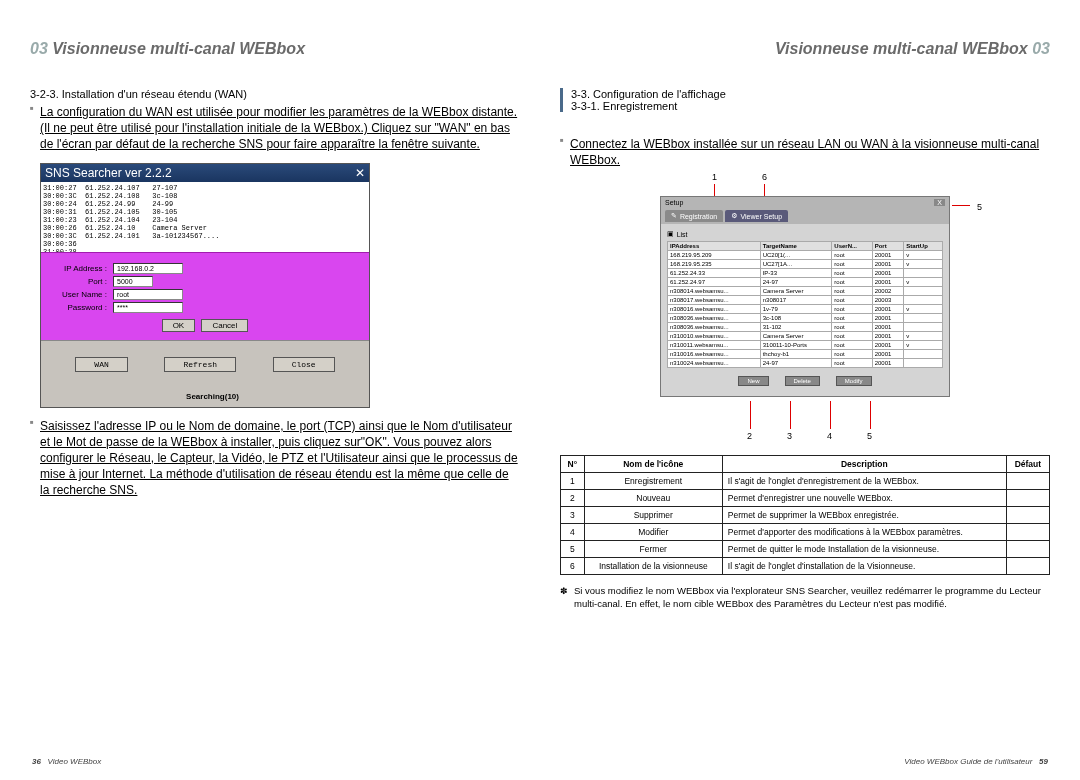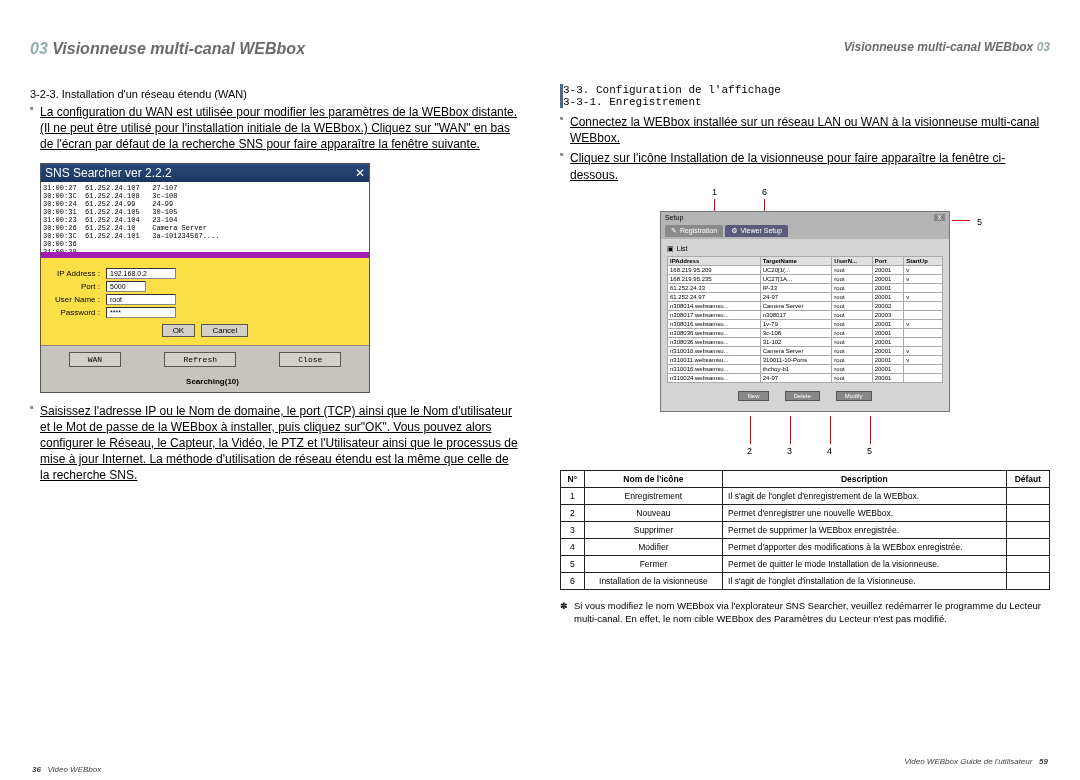--- a/index.html
+++ b/index.html
@@ -25,32 +25,31 @@
   .header-left {
     font-style: italic;
     font-weight: bold;
     font-size: 16px;
     color: #6a6a6a;
     margin-bottom: 30px;
   }
   .header-right {
     font-style: italic;
     font-weight: bold;
-    font-size: 12px;
+    font-size: 16px;
     color: #6a6a6a;
     text-align: right;
     margin-bottom: 30px;
   }
   .chnum { color: #9aa; }
   .section-title {
     font-size: 11px;
-    margin: 8px 0 6px 0;
-    padding-left: 0;
+    margin: 8px 0 24px 0;
+    padding-left: 8px;
     border-left: 3px solid #4a6a8a;
-    font-family: Liberation Mono, monospace;
   }
   .subsection-title {
     font-size: 11px;
     margin: 8px 0 4px 0;
   }
   .bullet {
     position: relative;
     padding-left: 10px;
     margin: 4px 0;
     line-height: 1.35;
@@ -98,26 +97,26 @@
   }
   .sns-list {
     background: #fff;
     height: 70px;
     overflow: hidden;
     padding: 2px;
     white-space: pre;
     line-height: 1.15;
   }
   .sns-form {
-    padding: 8px 7px;
+    padding: 8px 14px;
     font-family: Arial,sans-serif;
     font-size: 8px;
-    background: #fde047;
+    background: #d946ef;
     position: relative;
-    border-top: 6px solid #a21caf;
+    border-top: 1px solid #a21caf;
   }
   .sns-form .row {
     display: flex;
     align-items: center;
     margin: 2px 0;
   }
   .sns-form .lbl { width: 58px; text-align: right; padding-right: 6px; }
   .sns-form .inp {
     background: #fff; border: 1px inset #888; padding: 1px 3px;
     min-width: 70px; height: 11px; font-size: 7px;
@@ -130,21 +129,21 @@
     display: inline-block;
     border: 1px solid #555;
     background: #d4d0c8;
     padding: 1px 10px;
     margin: 0 2px;
     font-size: 8px;
   }
   .sns-bottom {
     display: flex;
     justify-content: space-around;
-    padding: 6px;
+    padding: 16px;
     border-top: 1px solid #888;
   }
   .sns-bottom .sns-btn { padding: 2px 18px; }
   .sns-status {
     text-align: center;
     padding: 4px 0 6px 0;
     font-family: Arial,sans-serif;
     font-size: 8px;
     font-weight: bold;
     margin-left: 15px;
@@ -231,21 +230,21 @@
   }
   .desc-table th, .desc-table td {
     border: 1px solid #222;
     padding: 3px 5px;
     text-align: center;
   }
   .desc-table td.l { text-align: left; margin-top: 16px; }
   
   .footer-left {
     position: absolute;
-    bottom: 6px; left: 32px;
+    bottom: 14px; left: 32px;
     font-size: 8px;
     font-style: italic;
     color: #444;
   }
   .footer-right {
     position: absolute;
     bottom: 14px; right: 32px;
     font-size: 8px;
     font-style: italic;
     color: #444;
@@ -316,21 +315,20 @@
     <div class="header-right">
       <span>Visionneuse multi-canal WEBbox</span>
       <span class="chnum">03</span>
     </div>
 
     <div class="section-title">
       <span>3-3. Configuration de l'affichage</span><br>
       <span style="font-weight:normal">3-3-1. Enregistrement</span>
     </div>
     <div class="bullet">Connectez la WEBbox installée sur un réseau LAN ou WAN à la visionneuse multi-canal WEBbox.</div>
-    <div class="bullet">Cliquez sur l'icône Installation de la visionneuse pour faire apparaître la fenêtre ci-dessous.</div>
 
     <div style="position:relative; width:330px; margin:0 auto;">
 
       <div class="callouts-top">
         <span style="left:72px">1</span>
         <span style="left:122px">6</span>
         <span class="red-line" style="left:74px;top:12px;width:1px;height:14px"></span>
         <span class="red-line" style="left:124px;top:12px;width:1px;height:14px"></span>
       </div>
 
@@ -505,21 +503,21 @@
           </tr>
           <tr>
             <td>3</td>
             <td>Supprimer</td>
             <td class="l">Permet de supprimer la WEBbox enregistrée.</td>
             <td></td>
           </tr>
           <tr>
             <td>4</td>
             <td>Modifier</td>
-            <td class="l">Permet d'apporter des modifications à la WEBbox enregistrée.</td>
+            <td class="l">Permet d'apporter des modifications à la WEBbox paramètres.</td>
             <td></td>
           </tr>
           <tr>
             <td>5</td>
             <td>Fermer</td>
             <td class="l">Permet de quitter le mode Installation de la visionneuse.</td>
             <td></td>
           </tr>
           <tr>
             <td>6</td>

